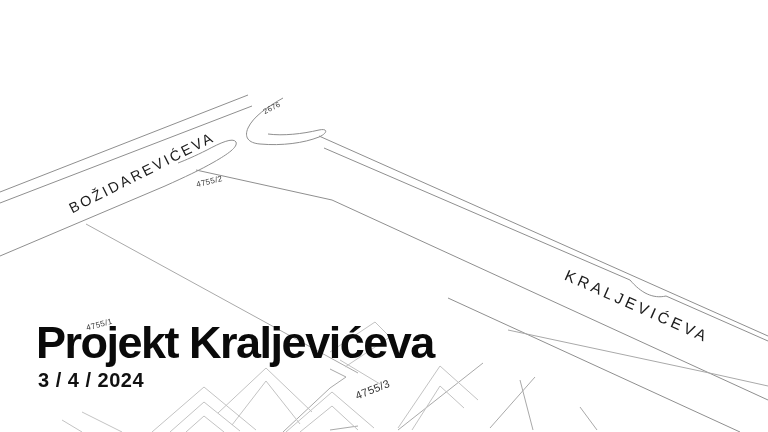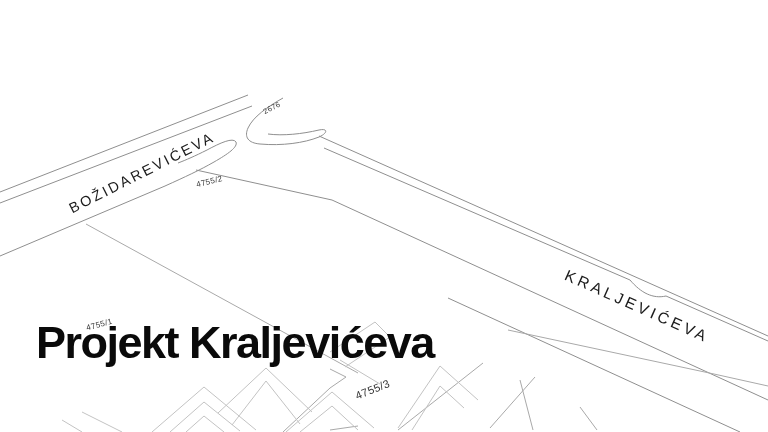--- a/index.html
+++ b/index.html
@@ -94,14 +94,15 @@
     <text class="parcel-label" text-anchor="middle" style="font-size:7.5px;" transform="translate(273,110) rotate(-27)">2676</text>
 
     <text class="parcel-label" text-anchor="middle" transform="translate(210,184) rotate(-14)">4755/2</text>
 
     <text class="parcel-label big" text-anchor="middle" transform="translate(374,393) rotate(-22)">4755/3</text>
   </svg>
 
   <div class="title-block">
     <div class="title">Projekt Kraljevićeva</div>
   </div>
+  <div class="date">3 / 4 / 2024</div>
 
 </div>
 
 </body></html>

